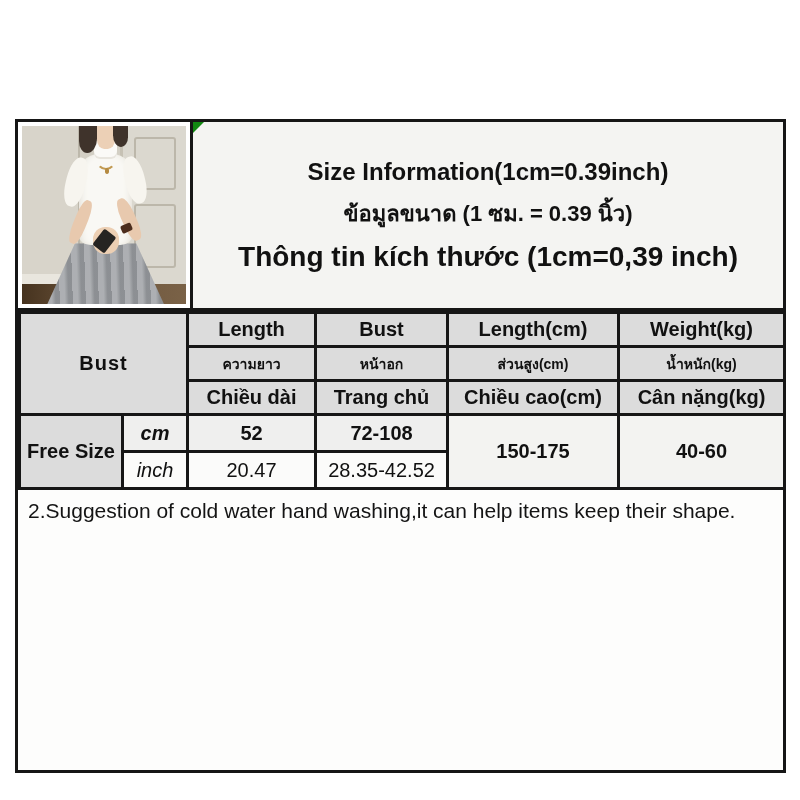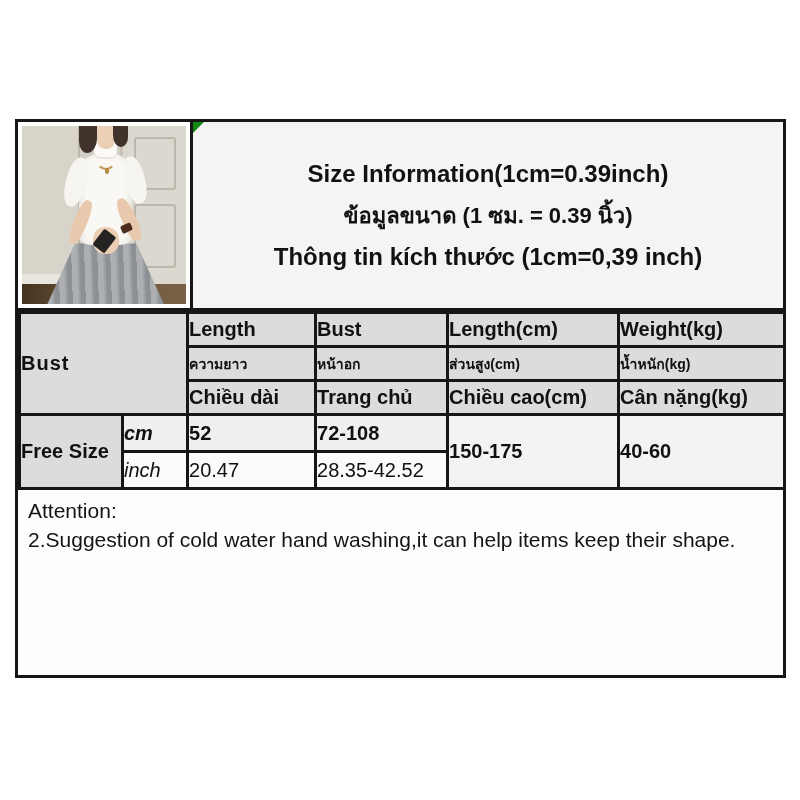--- a/index.html
+++ b/index.html
@@ -2,21 +2,21 @@
 <html><head>
 <meta charset="utf-8">
 <style>
   * { margin:0; padding:0; box-sizing:border-box; }
   html,body { width:800px; height:800px; background:#ffffff; }
   body { font-family:"Liberation Sans", sans-serif; color:#111; }
 
   .canvas { position:relative; width:800px; height:800px; background:#ffffff; overflow:hidden; }
 
   .frame {
-    position:absolute; left:15px; top:119px; width:771px; height:559px;
+    position:absolute; left:15px; top:119px; width:771px; height:654px;
     border:3px solid #161616; background:#86efac;
     display:flex; flex-direction:column;
   }
 
   
   .top-section { display:flex; height:189px; border-bottom:3px solid #161616; flex:0 0 auto; }
   .photo-cell { width:175px; flex:0 0 175px; border-right:3px solid #161616; background:#ffffff; padding:4px; }
   .photo-box { position:relative; width:100%; height:100%; overflow:hidden; background:#cdc7ba; }
   .photo-box div { position:absolute; }
 
@@ -49,25 +49,25 @@
   .ph-hair-r { left:55.5%; top:0; width:9%; height:12%; background:#3f332b; border-radius:0 0 50% 60%; }
   .ph-necklace { left:45%; top:13%; width:12.5%; height:12%; border:2px solid transparent; border-bottom-color:#c29a52; border-radius:50%; }
   .ph-pendant { left:50.5%; top:23.5%; width:2.5%; height:3.2%; background:#b58a40; border-radius:50%; }
 
   .title-cell { flex:1; position:relative; display:flex; flex-direction:column;
     align-items:center; justify-content:center; gap:10px; background:#f4f4f2; }
   .corner-triangle { position:absolute; top:0; left:0; width:0; height:0;
     border-top:11px solid #128712; border-right:11px solid transparent; }
   .title-en { font-size:24px; font-weight:bold; }
   .title-th { font-size:22px; font-weight:bold; }
-  .title-vi { font-size:24px; font-weight:bold; }
+  .title-vi { font-size:28px; font-weight:bold; }
 
   
   table.size-table { width:100%; border-collapse:collapse; table-layout:fixed; flex:0 0 auto; }
-  table.size-table td { border:3px solid #161616; text-align:left; vertical-align:middle; overflow:hidden; }
+  table.size-table td { border:3px solid #161616; text-align:center; vertical-align:middle; overflow:hidden; }
   tr.hdr td { background:#dcdcdc; font-weight:bold; font-size:20px; height:34px; }
   tr.hdr-th td { font-size:14px; }
   td.size-cell { background:#dcdcdc; font-weight:bold; font-size:42px; letter-spacing:1px; }
   tr.data td { height:37px; font-size:20px; }
   tr.row-cm td { background:#efefee; font-weight:bold; }
   tr.row-inch td { background:#fbfbfa; font-weight:normal; }
   td.free-size { background:#dcdcdc !important; font-weight:bold; font-size:22px;margin-top:39px; }
   td.unit { font-weight:bold;font-style:italic; }
   td.merged { background:#f3f3f1 !important; font-weight:bold; }
 
@@ -156,18 +156,17 @@
         </tr>
         <tr class="data row-inch">
           <td class="unit">inch</td>
           <td>20.47</td>
           <td>28.35-42.52</td>
         </tr>
       </tbody>
     </table>
 
     <div class="attention">
-      <div>Attention:</div>
       <div>2.Suggestion of cold water hand washing,it can help items keep their shape.</div>
     </div>
 
   </div>
 </div>
 
 </body></html>

